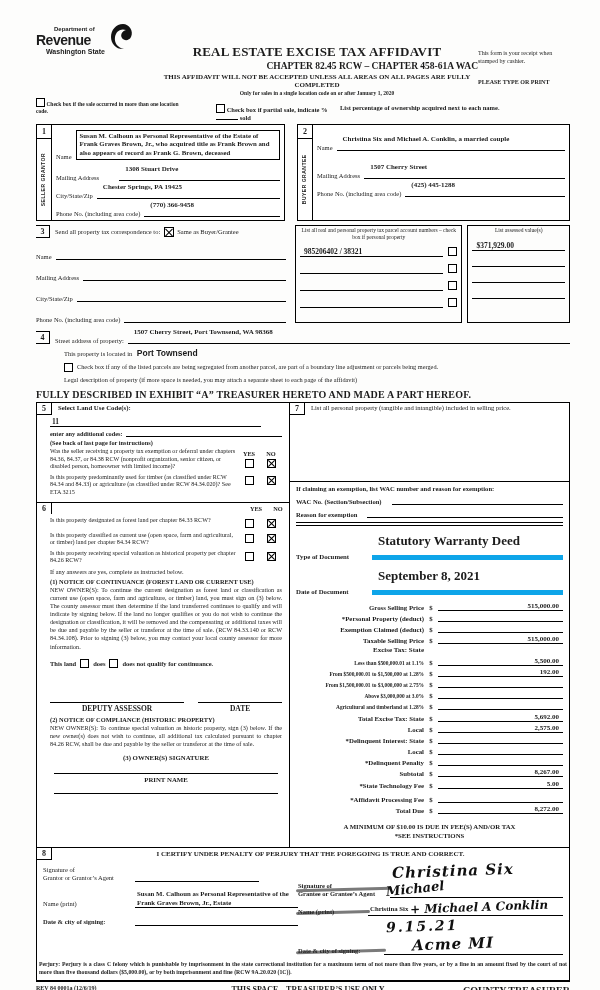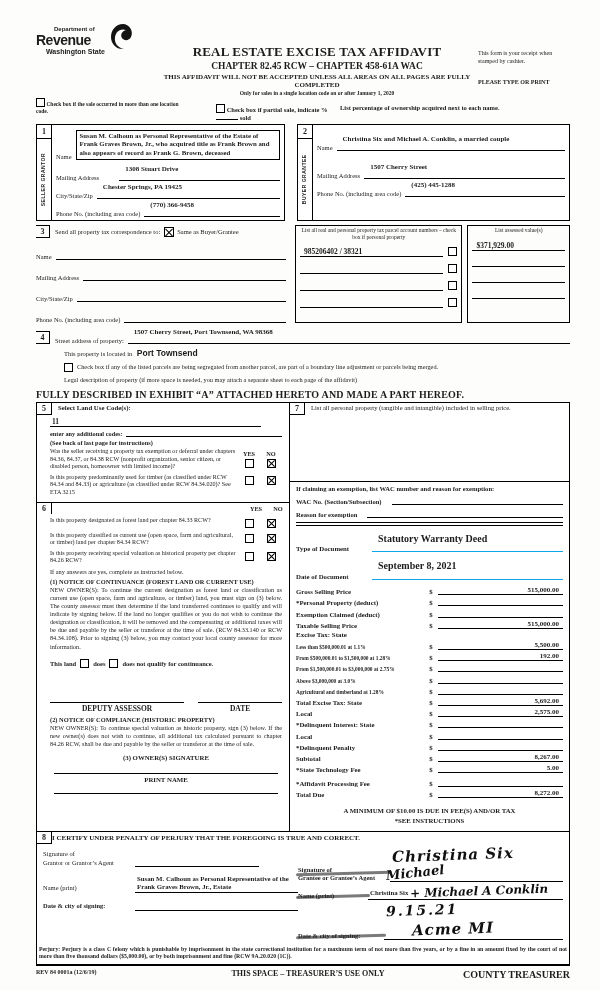--- a/index.html
+++ b/index.html
@@ -12,21 +12,21 @@
   b,.b{font-weight:bold;}
   
   .hdr-row{display:flex;align-items:flex-start;}
   .logo{width:120px;flex:none;position:relative;}
   .logo-dept{font-family:"Liberation Sans",sans-serif;font-size:6px;font-weight:bold;margin-left:18px;}
   .logo-rev{font-family:"Liberation Sans",sans-serif;font-size:14px;font-weight:bold;letter-spacing:-0.5px;}
   .logo-state{font-family:"Liberation Sans",sans-serif;font-size:7px;font-weight:bold;margin-left:10px;}
   .logo-swirl{position:absolute;left:72px;top:-4px;}
   .title-block{flex:1;text-align:center;padding-top:18px;}
   .title-main{font-size:13px;font-weight:bold;letter-spacing:0.2px;}
-  .title-sub{font-size:9.5px;font-weight:bold;margin-top:1px;}
+  .title-sub{font-size:9.5px;font-weight:bold;margin-top:1px;text-align:right;}
   .title-warn{font-size:7px;font-weight:bold;margin-top:2px;}
   .title-note{font-size:5.5px;font-weight:bold;margin-top:1px;}
   .receipt-note{width:92px;flex:none;font-size:6px;padding-top:24px;line-height:1.25;}
   .type-print{font-size:6px;font-weight:bold;margin-top:14px;}
   .cbrow{display:flex;align-items:flex-start;margin-top:2px;}
   .multi-loc{width:150px;font-size:5.5px;font-weight:bold;line-height:1.2;}
   .partial{flex:1;font-size:6.5px;font-weight:bold;padding-left:30px;margin-top:6px;}
   .own-note{width:230px;font-size:6.5px;font-weight:bold;margin-top:6px;}
   .blank{display:inline-block;border-bottom:1px solid #000;width:22px;height:6px;}
   
@@ -104,34 +104,34 @@
   .s7title{font-size:6.6px;line-height:1.3;padding:1px 6px 0 6px;flex:none;}
   .s7space{height:66px;}
   .exm{border-top:1px solid #000;padding:3px 6px 2px 6px;}
   .exm-intro{font-size:6.6px;font-weight:bold;}
   .wacline{display:flex;align-items:flex-end;margin-top:4px;}
   .wacline .lab{font-size:6.6px;font-weight:bold;}
   .wacline .ln{flex:1;border-bottom:1px solid #000;height:8px;margin-left:6px;}
   .dbl{border-top:1.4px solid #000;margin-top:4px;border-bottom:1px solid #000;height:2px;}
   .docline{display:flex;align-items:flex-end;margin-top:5px;padding:0 6px;}
   .docline .lab{font-size:6.8px;font-weight:bold;width:72px;flex:none;}
-  .docline .val{border-bottom:1px solid #0ea5e9;flex:1;font-weight:bold;font-size:10px;padding-left:6px;}
+  .docline .val{border-bottom:5px solid #0ea5e9;flex:1;font-weight:bold;font-size:13px;padding-left:6px;}
   .taxes{padding:4px 6px 0 6px;}
   .taxrow{display:flex;align-items:flex-end;margin-top:2.2px;}
-  .trl{width:128px;flex:none;font-weight:bold;font-size:6.8px;}
+  .trl{width:128px;flex:none;text-align:right;font-weight:bold;font-size:6.8px;}
   .taxrow.small .trl{font-size:5.4px;}
   .trd{width:14px;flex:none;text-align:center;font-weight:bold;font-size:6.8px;}
   .trv{flex:1;border-bottom:1px solid #000;text-align:right;font-weight:bold;font-size:7px;padding-right:4px;min-height:8px;}
   .taxrow.hdr .trl{font-size:7px;}
   .minfee{text-align:center;font-size:6.8px;font-weight:bold;margin:8px 0 6px 0;line-height:1.4;}
   
   .sec8{border:1.4px solid #000;border-top:none;background:#fff;}
   .s8head{display:flex;align-items:center;}
   .s8head .snum{border-bottom:1px solid #000;}
-  .certify{flex:1;font-size:7px;font-weight:bold;}
+  .certify{flex:1;text-align:center;font-size:7px;font-weight:bold;}
   .s8cols{display:flex;padding:2px 6px 4px 6px;}
   .s8l{width:255px;flex:none;}
   .s8r{flex:1;position:relative;}
   .s8row{display:flex;align-items:flex-end;margin-top:4px;}
   .s8lab{font-size:6.5px;line-height:1.25;width:92px;flex:none;}
   .s8line{flex:1;border-bottom:1px solid #000;min-height:9px;font-weight:bold;font-size:6.8px;line-height:1.25;padding:0 2px;}
   .scribble{position:relative;display:inline-block;}
   .scribble::after{content:'';position:absolute;left:-2px;right:-2px;top:38%;height:3px;background:#222;opacity:0.6;transform:rotate(-1.5deg);border-radius:2px;}
   .hand{font-family:"DejaVu Serif",serif;font-style:italic;font-weight:bold;color:#101010;display:inline-block;transform:rotate(-2deg);}
   .sig-hand{font-size:15px;letter-spacing:1px;}
@@ -308,21 +308,21 @@
     </div>
     <div class="located">
       <span>This property is located in</span>
       <span class="city">Port Townsend</span>
     </div>
     <div class="seg">
       <span class="cb"></span>
       <span>Check box if any of the listed parcels are being segregated from another parcel, are part of a boundary line adjustment or parcels being merged.</span>
     </div>
     <div class="legal">Legal description of property (if more space is needed, you may attach a separate sheet to each page of the affidavit)</div>
-    <div class="exhibit">FULLY DESCRIBED IN EXHIBIT “A” ATTACHED HERETO AND MADE A PART HEREOF.</div>
+    <div class="exhibit">FULLY DESCRIBED IN EXHIBIT “A” TREASURER HERETO AND MADE A PART HEREOF.</div>
   </div>
 
   <div class="mainbox">
     <div class="mcol-l">
       <div class="sechead">
         <span class="snum">5</span>
         <span class="shead-label">Select Land Use Code(s):</span>
       </div>
       <div class="pad">
         <div class="codeline">11</div>

